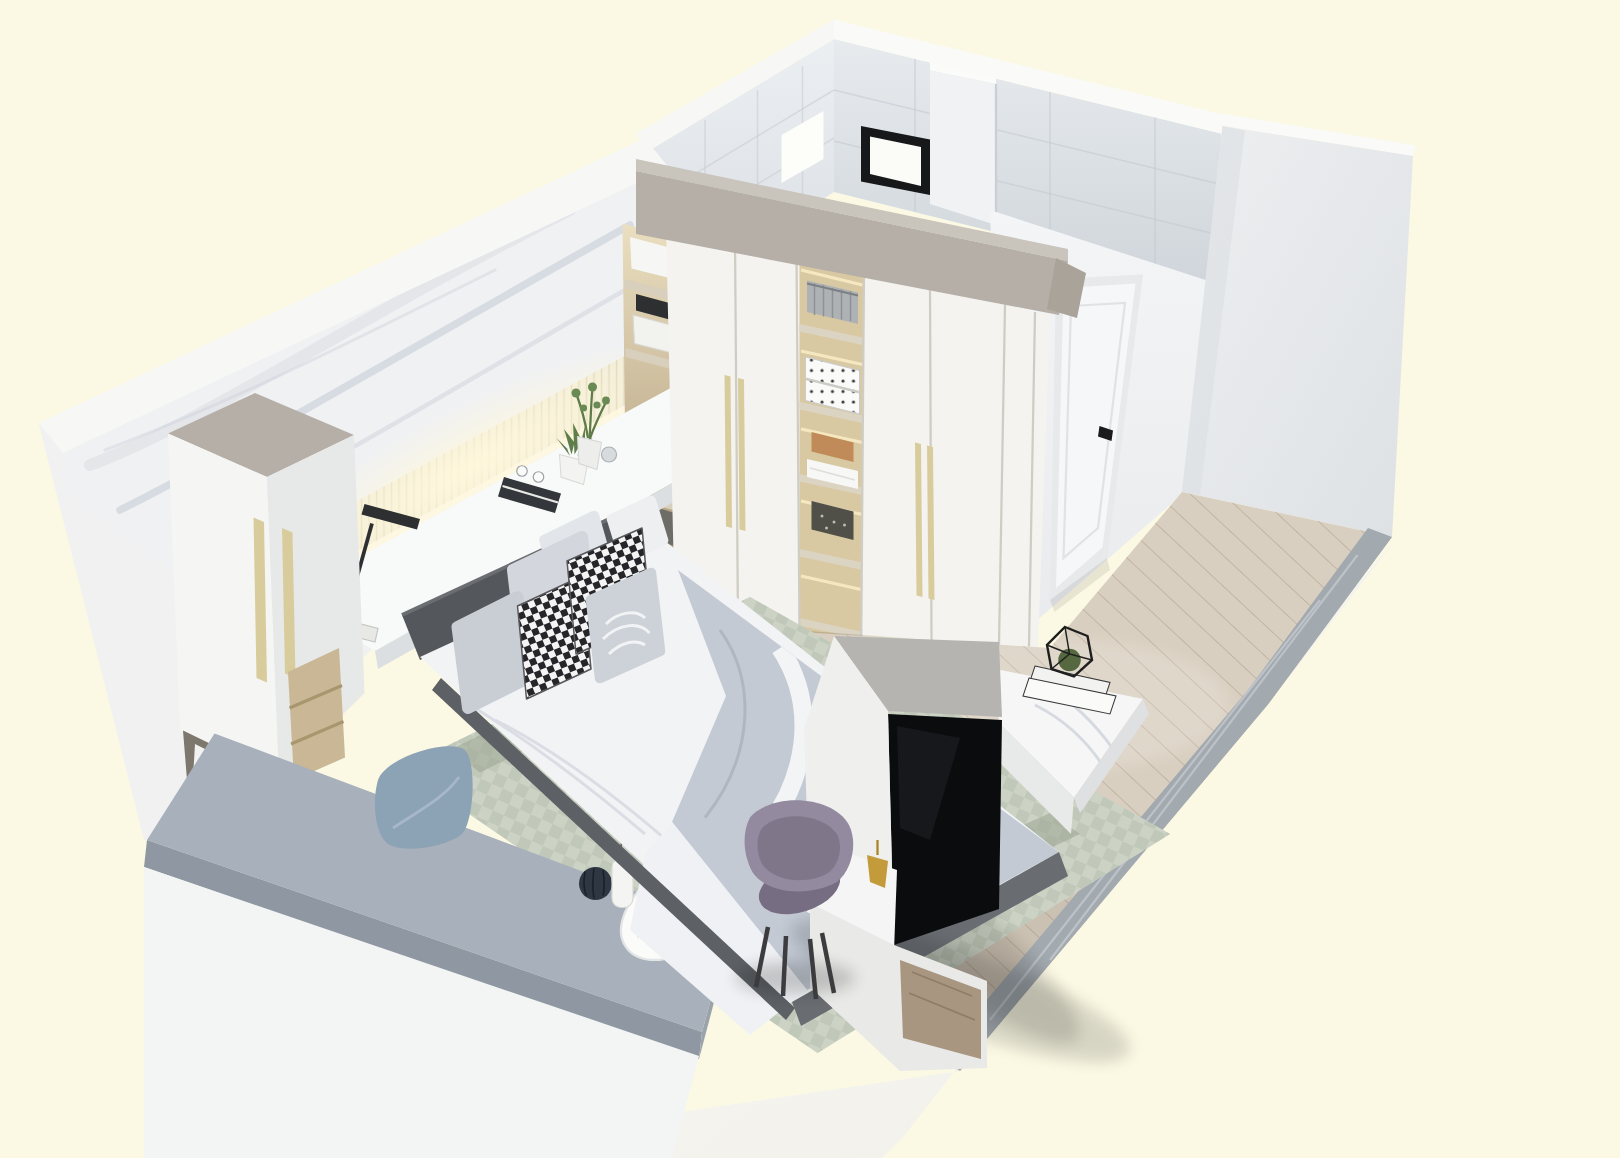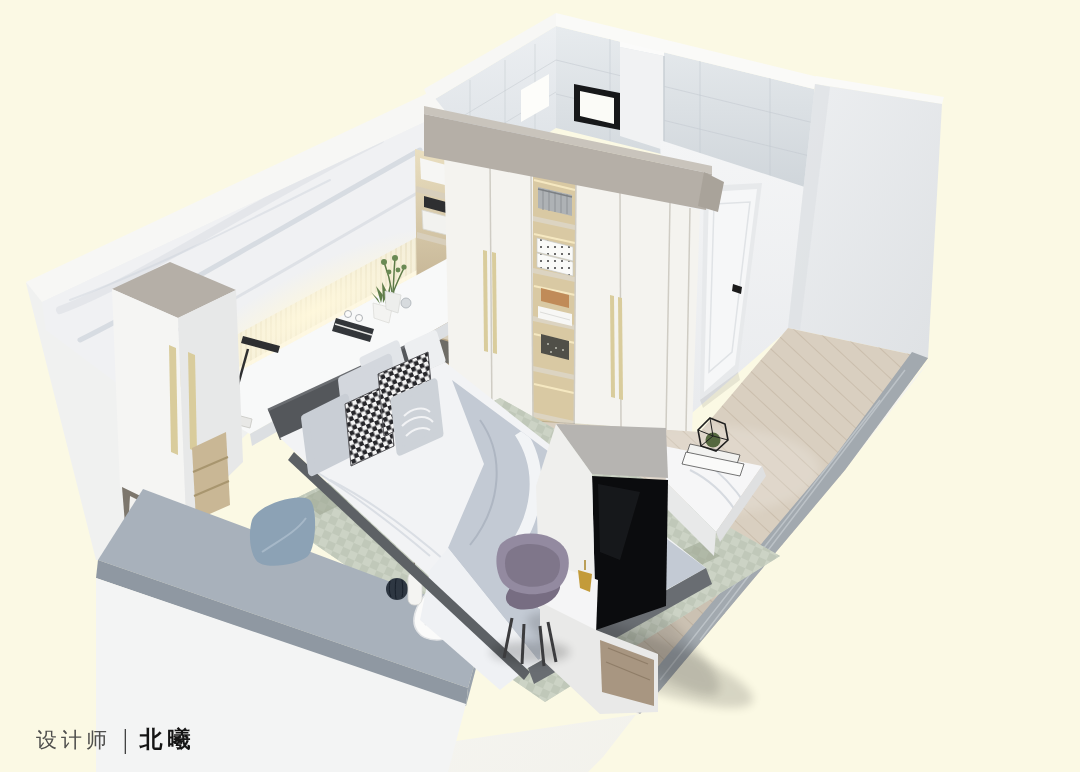--- a/index.html
+++ b/index.html
@@ -457,18 +457,13 @@
           <line x1="548" y1="622" x2="556" y2="662"></line>
       <line x1="524" y1="624" x2="522" y2="664"></line>
           <line x1="540" y1="626" x2="544" y2="666"></line>
     </g>
     <ellipse cx="533" cy="592" rx="28" ry="16" transform="rotate(-18 533 592)" fill="#776D82"></ellipse>
     <path d="M500,545 C515,528 555,530 566,550 C572,562 568,580 558,588 C540,598 512,596 502,582 C496,572 494,556 500,545 Z" fill="#938AA0"></path>
     <path d="M508,552 C520,540 548,542 558,556 C562,564 560,576 552,582 C538,590 516,588 508,576 C504,568 504,558 508,552 Z" fill="#6F6678" opacity="0.55"></path>
   </g>
 </svg>
 
-<div class="credit">
-  <span class="role">设计师</span>
-  <span class="divider">|</span>
-  <span class="name">北曦</span>
 </div>
-</div>
 
 </body></html>

